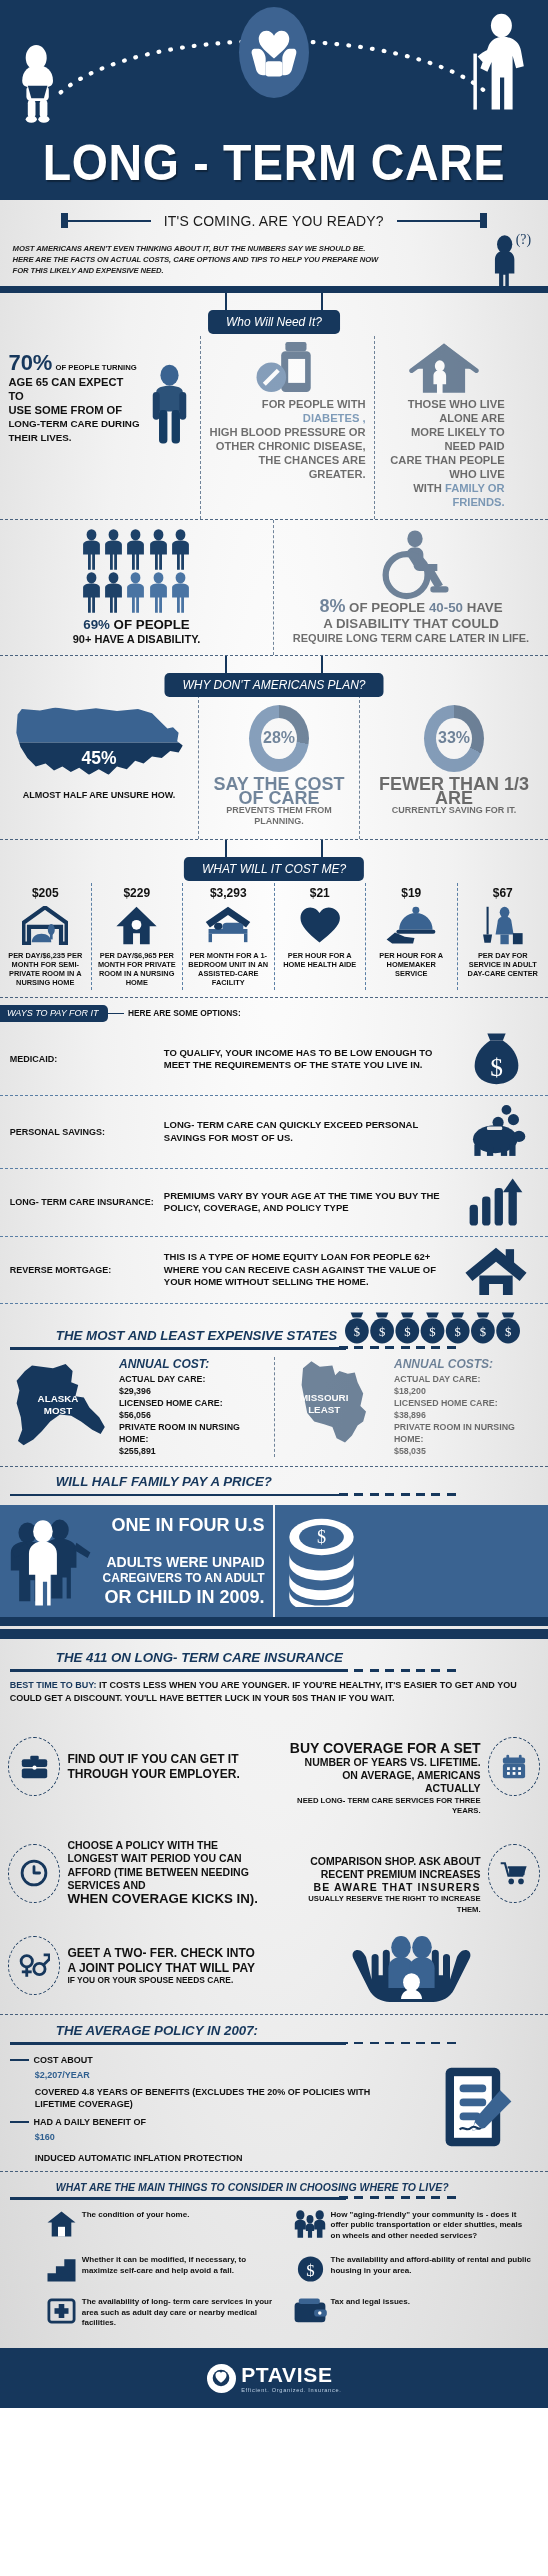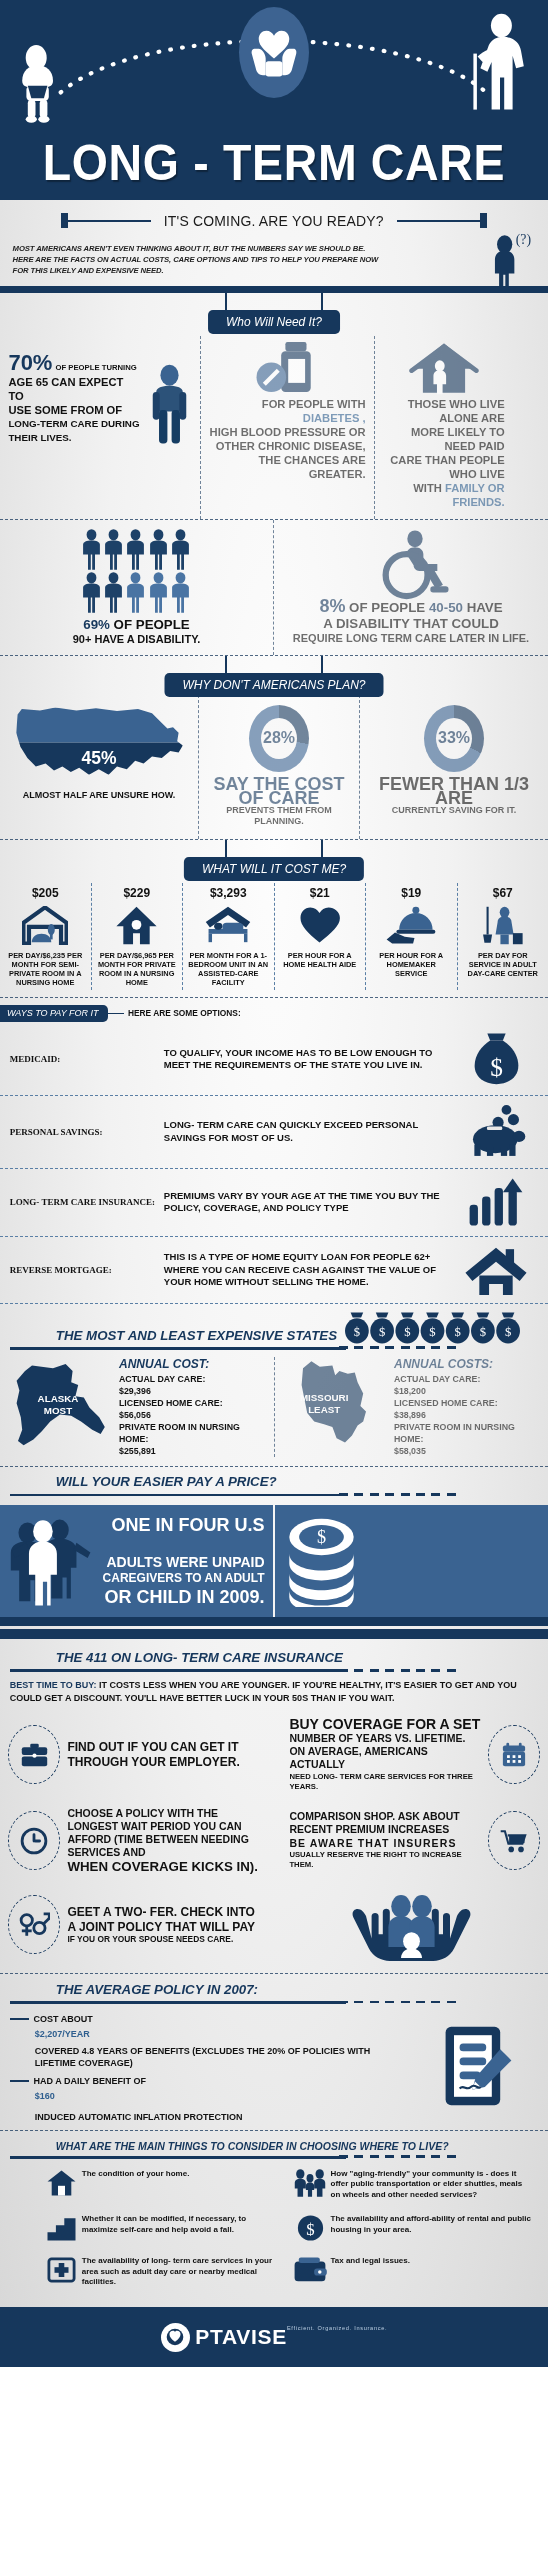--- a/index.html
+++ b/index.html
@@ -154,21 +154,21 @@
     font-family:"Liberation Sans Narrow","Liberation Sans",sans-serif;
   }
   .tag-left .dash { width:15.4px; height:1.4px; background:#16375c; }
   .tag-left .note {
     font-family:"Liberation Sans Narrow","Liberation Sans",sans-serif;
     font-weight:bold; font-size:8.4px; color:#111; margin-left:4.2px;
   }
   .payrow { display:flex; align-items:center; padding:8.4px 9.8px; border-bottom:1.4px dashed #5a7fa5; min-height:60px; }
   .payrow .k {
     width:154px;
-    font-family:Liberation Serif, serif;
+    font-family:Liberation Sans, sans-serif;
     font-weight:bold; font-size:9px; color:#111;
   }
   .payrow .v {
     flex:1;
     font-family:"Liberation Sans Narrow","Liberation Sans",sans-serif;
     font-weight:bold; font-size:9.5px; line-height:12.6px; color:#111;
   }
   .payrow .pic { width:84px; display:flex; justify-content:center; }
 
   
@@ -228,21 +228,21 @@
   .tip .bubble {
     width:52px; height:59px; flex:none;
     border:1.4px dashed #16375c; border-radius:50%;
     display:flex; align-items:center; justify-content:center;
   }
   .tip .txt {
     flex:1; padding:0 7px;
     font-family:"Liberation Sans Narrow","Liberation Sans",sans-serif;
     font-weight:bold; color:#111;
   }
-  .tip.rev .txt { text-align:left; }
+  .tip.rev .txt { text-align:right;margin-top:24px; }
   .tip .a { font-size:12px; line-height:14.7px; }
   .tip .b { font-size:10.5px; line-height:13.3px; }
   .tip .c { font-size:7.7px; line-height:10.5px; }
   .tip .sp { letter-spacing:1.1px; }
 
   .policy { display:flex; padding:4.2px 9.8px 7px 9.8px; }
   .policy .list { flex:1; }
   .policy .bullet { display:flex; align-items:center; margin-top:5.6px; }
   .policy .bullet .bar { width:19.6px; height:2.1px; background:#16375c; margin-right:4.2px; }
   .policy .bullet span {
@@ -272,21 +272,21 @@
   }
   .footer .logo-mark {
     width:29px; height:29px; border-radius:50%; background:#fff;
     display:flex; align-items:center; justify-content:center;
   }
   .footer .wordmark {
     font-family:"Liberation Sans Narrow","Liberation Sans",sans-serif;
     font-weight:bold; font-size:21px; color:#fff; letter-spacing:0.7px;
   }
   .footer .tagline { font-size:5.6px; color:#bcd0e4; letter-spacing:0.7px; }
-  .f-col { display:flex; flex-direction:row; }
+  .f-col { display:flex; flex-direction:column; }
 </style>
 </head>
 <body>
 
 <div class="page">
 
   <div class="hero">
 
     <svg class="baby" style="left:18px;top:42px" width="56" height="81" viewBox="0 0 80 115">
       <ellipse cx="26" cy="22" rx="15" ry="18" fill="#fff"></ellipse>
@@ -768,21 +768,21 @@
           <div class="l">$38,896</div>
           <div class="l">PRIVATE ROOM IN NURSING HOME:</div>
           <div class="l">$58,035</div>
         </div>
       </div>
     </div>
 
     <div class="dashed-h"></div>
 
     <div class="sec-head">
-      <div class="t">WILL YOUR EASIER PAY A PRICE?</div>
+      <div class="t">WILL HALF FAMILY PAY A PRICE?</div>
       <div class="sec-rule"></div>
       <div class="sec-rule-dots"></div>
     </div>
 
     <div class="panels" style="margin-top:8.4px">
       <div class="panel p1">
         <svg width="88" height="91" viewBox="0 0 126 130">
           <ellipse cx="28" cy="24" rx="13" ry="15" fill="#16375c"></ellipse>
           <path d="M4 52c0-10 10-16 24-16s24 6 24 16v26h-8v44H38V92h-6v30H16V78H4z" fill="#16375c"></path>
           <ellipse cx="74" cy="20" rx="13" ry="15" fill="#16375c"></ellipse>

